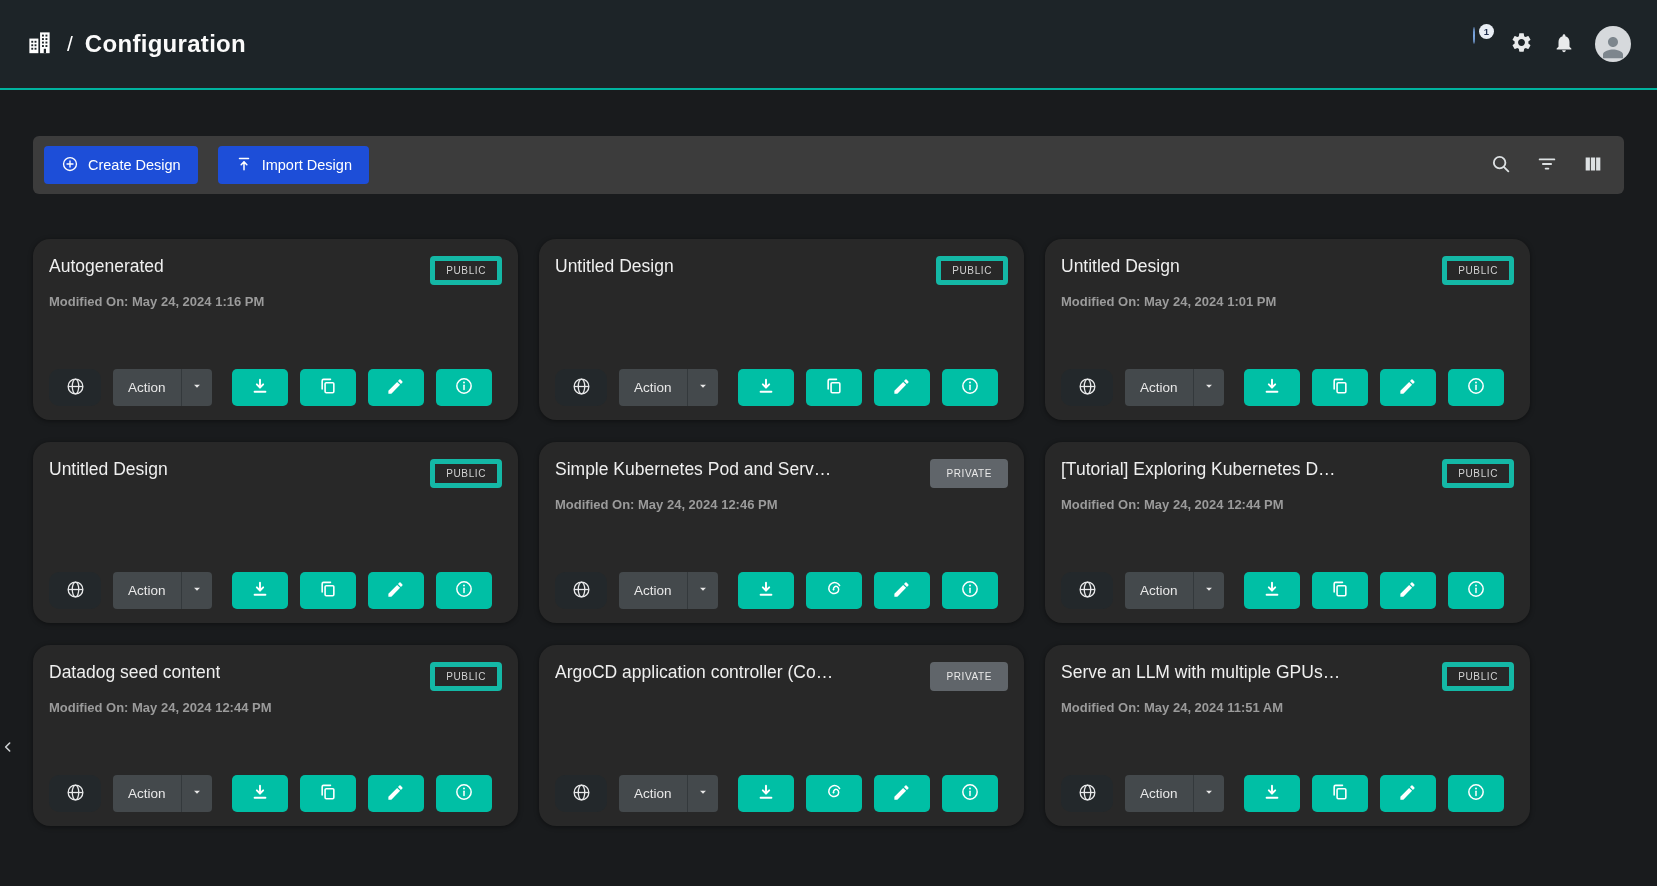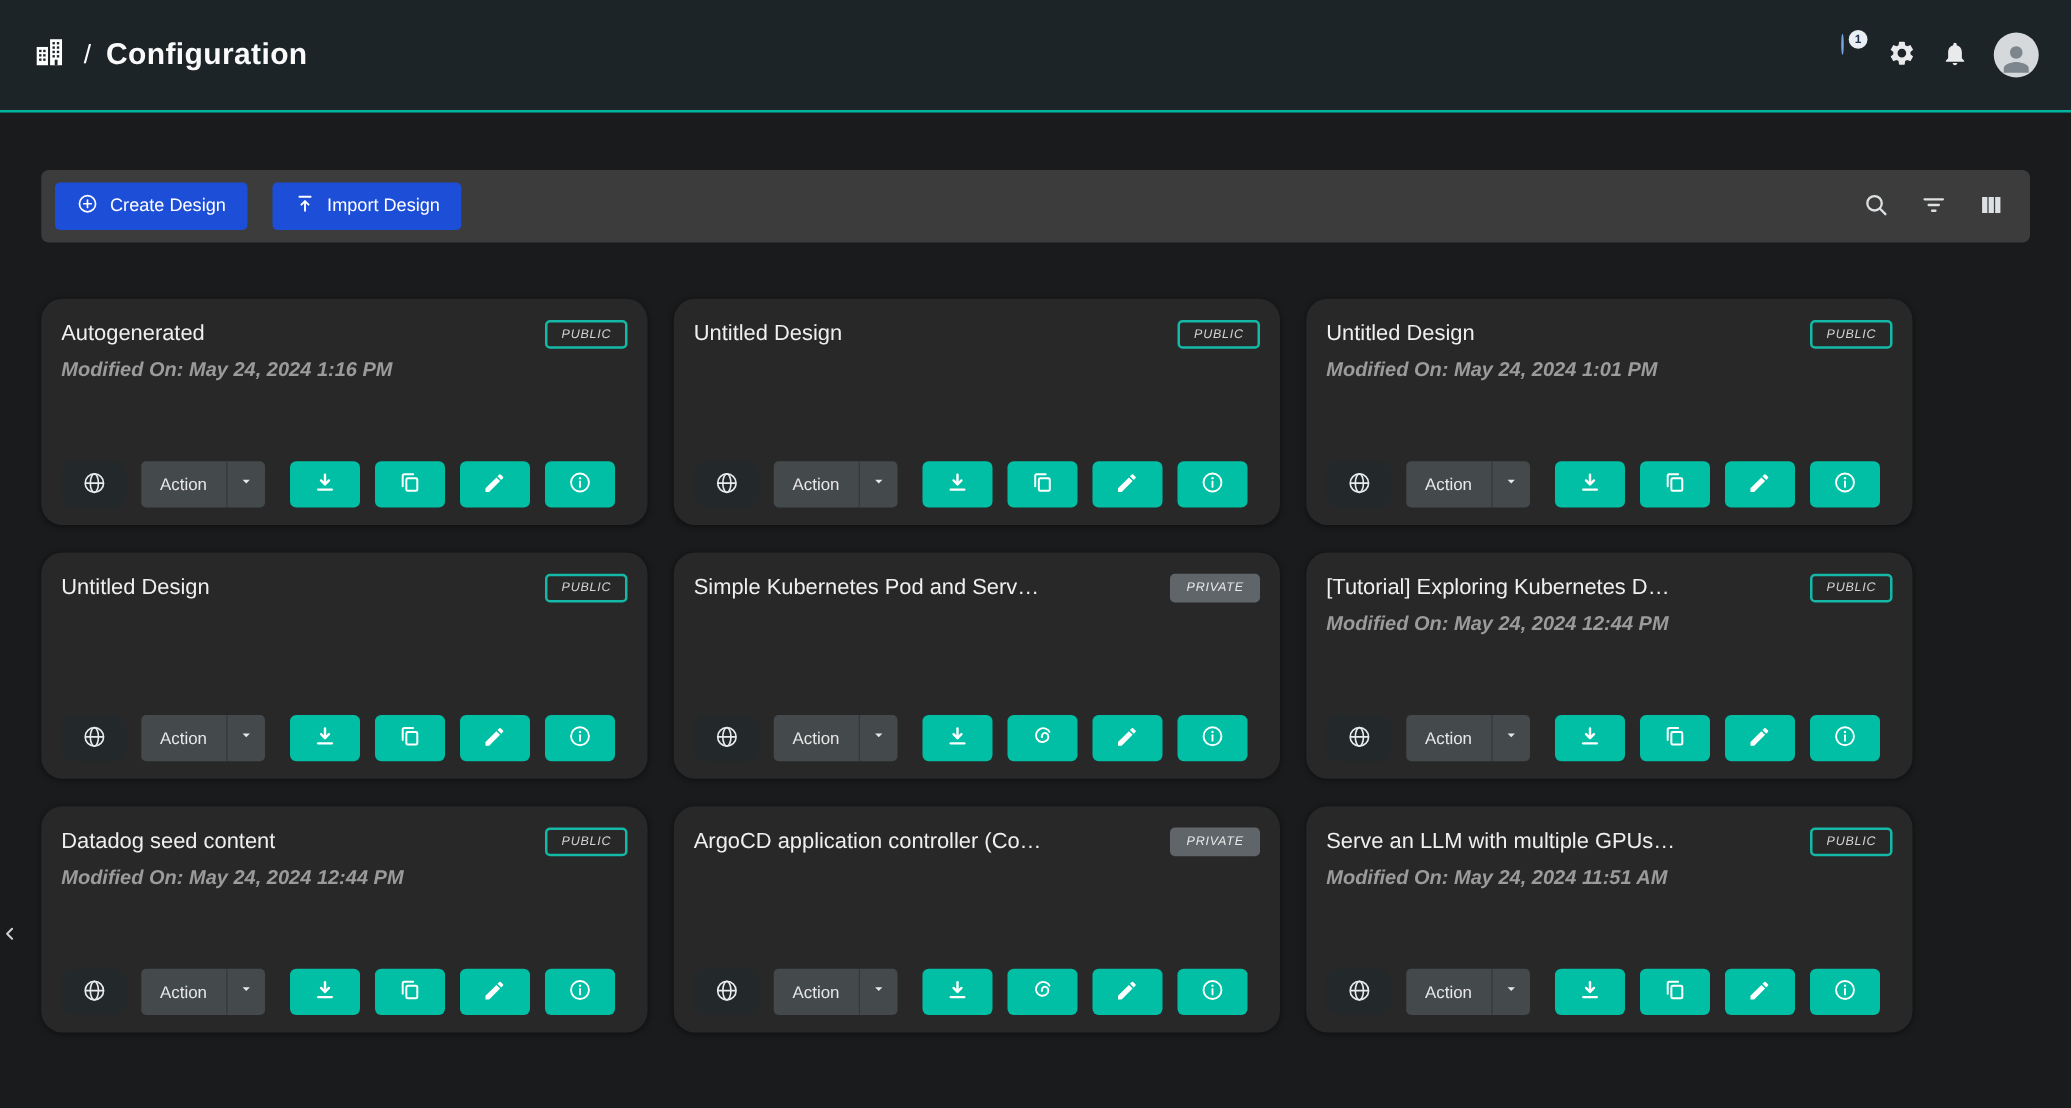--- a/index.html
+++ b/index.html
@@ -83,35 +83,34 @@
   }
   .card-top { display:flex; justify-content:space-between; align-items:flex-start; }
   .card-title {
     margin:0; color:#efefef; font-size:17.5px; font-weight:500;
     max-width:365px; white-space:nowrap; overflow:hidden; text-overflow:ellipsis;
   }
   .badge {
     flex:none;
     font-size:10px; letter-spacing:.6px; font-weight:400;
     color:#d2d2d2;
-    border:2px solid #14b8a6;
+    border:5px solid #14b8a6;
     border-radius:4px;
     padding:4px 11px;
     background:transparent;
     cursor:pointer;
-    font-style:italic;
   }
   .badge.private {
     background:#60656a;
     border-color:#60656a;
     color:#e9e9e9;
   }
   .card-modified {
     margin-top:9px;
-    font-size:16px; font-style:italic; font-weight:600;
+    font-size:13px; font-weight:600;
     color:#9b9b9b;
   }
   .card-actions {
     margin-top:auto;
     display:flex; align-items:center; gap:12px;
   }
   .globe-btn {
     width:52px; height:37px;
     background:#23282b;
     border:none; border-radius:10px;
@@ -509,20 +508,21 @@
           </svg>
         </span>
       </button>
     </div>
   </div>
     <div class="card has-swirl">
     <div class="card-top">
       <h3 class="card-title">Simple Kubernetes Pod and Serv…</h3>
       <span class="badge private">PRIVATE</span>
     </div>
+    <div class="card-modified">Modified On: May 24, 2024 12:46 PM</div>
     <div class="card-actions">
       <button class="globe-btn">
         <span>
           <svg width="21" height="21" viewBox="0 0 24 24" fill="none" stroke="#e9eaeb" stroke-width="1.5">
             <circle cx="12" cy="12" r="8.4"></circle>
             <ellipse cx="12" cy="12" rx="3.7" ry="8.4"></ellipse>
             <path d="M3.6 12h16.8"></path>
           </svg>
         </span>
       </button>

